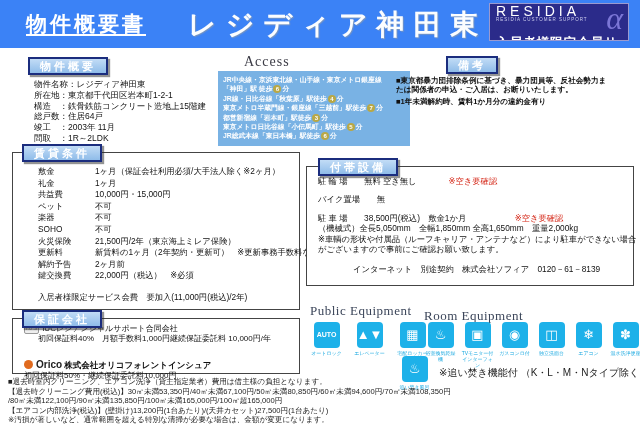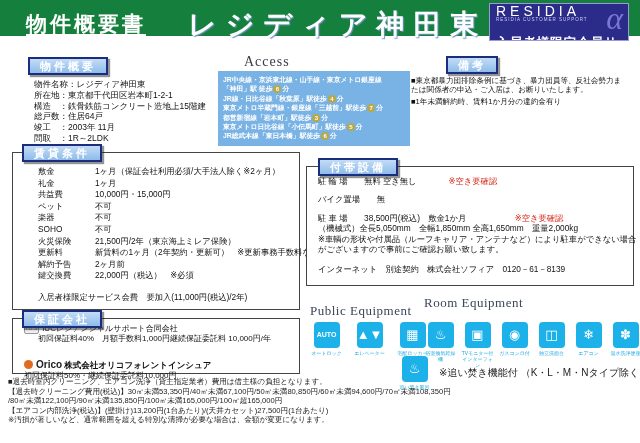--- a/index.html
+++ b/index.html
@@ -1,21 +1,21 @@
 <!DOCTYPE html>
 <html lang="ja"><head>
 <meta charset="utf-8">
 <style>
   html,body{margin:0;padding:0;background:#fff;}
   #page{position:relative;width:640px;height:443px;background:#fff;overflow:hidden;
         font-family:"Liberation Sans","DejaVu Sans",sans-serif;color:#111;}
   .serif{font-family:"Liberation Serif","DejaVu Serif",serif;}
 
   
-  #header-bar{position:absolute;left:0;top:8;width:640px;height:36px;background:#15803d;}
+  #header-bar{position:absolute;left:0;top:8;width:640px;height:48px;background:#3b82f6;}
   #doc-title{position:absolute;left:26px;top:10px;font-size:21px;font-weight:bold;color:#fff;
              letter-spacing:3px;text-decoration:underline;text-underline-offset:3px;}
   #property-title{position:absolute;left:188px;top:6px;font-size:28px;font-weight:600;color:#fbfdff;
              letter-spacing:9px;text-shadow:1px 1px 1px #7795c2;white-space:nowrap;}
   #logo{position:absolute;left:489px;top:3px;width:140px;height:38px;background:#2b2b8a;
         border:1px solid #9a9ad0;padding:2px 6px;box-sizing:border-box;overflow:hidden;}
   .logo-brand{font-size:14px;letter-spacing:4px;color:#fff;line-height:11px;}
   .logo-sub{font-size:4.5px;letter-spacing:1px;color:#ccccee;line-height:6px;}
   .logo-alpha{position:absolute;right:5px;top:-4px;font-size:32px;font-style:italic;
               color:rgba(132,126,222,.9);font-family:"Liberation Serif","DejaVu Serif",serif;}
@@ -34,21 +34,21 @@
 
   
   #access-heading{position:absolute;left:236px;top:54px;font-size:14px;color:#3c3c46;letter-spacing:1px;margin-left:8px;}
   #access-box{position:absolute;left:218px;top:71px;width:192px;height:75px;background:#79b2e4;
               padding:4px 5px;box-sizing:border-box;}
   .acc-line{font-size:6.8px;font-weight:bold;color:#fff;line-height:9.4px;white-space:nowrap;}
   .acc-num{display:inline-block;width:8px;height:8px;border-radius:50%;background:#b9a845;color:#fff;
            font-size:6px;line-height:8px;text-align:center;vertical-align:0;margin:0 1px;}
 
   
-  #remarks-list{position:absolute;left:411px;top:76px;width:218px;font-size:7.6px;line-height:9.2px;color:#111;}
+  #remarks-list{position:absolute;left:396px;top:76px;width:218px;font-size:7.6px;line-height:9.2px;color:#111;font-weight:bold;}
   .remark{margin-bottom:3px;}
 
   
   #rental-box{left:12px;top:152px;width:288px;height:158px;}
   #rental-rows{position:absolute;left:38px;top:166px;font-size:8.3px;line-height:11.6px;white-space:nowrap;}
   .r-label{display:inline-block;width:57px;}
   #rental-extra{position:absolute;left:38px;top:292px;font-size:8.3px;white-space:nowrap;}
 
   
   #guarantor-box{left:12px;top:318px;width:288px;height:56px;}
@@ -58,26 +58,26 @@
   .g-name2{font-weight:bold;font-size:8.5px;}
   .orico-dot{display:inline-block;width:9px;height:9px;border-radius:50%;background:#e06a1e;vertical-align:-1px;margin-right:3px;}
   .iuc-mark{display:inline-block;font-size:5px;color:#777;border:1px solid #999;border-radius:2px;
             padding:0 1px;margin-right:3px;vertical-align:1px;background:#eee;}
 
   
   #facilities-box{left:306px;top:166px;width:328px;height:120px;}
   #facility-lines{position:absolute;left:318px;top:176px;font-size:8.3px;line-height:10.4px;white-space:nowrap;}
   .f-line.gap{margin-top:8px;}
   .f-red{color:#d42313;padding-left:32px;}
-  .f-internet{margin-top:10px;}
+  .f-internet{margin-top:10px;margin-left:35px;}
 
   
   .equip-heading{position:absolute;font-size:13px;color:#3c465a;letter-spacing:.5px;}
   #public-heading{left:310px;top:303px;}
-  #room-heading{left:424px;top:295px;}
+  #room-heading{left:424px;top:308px;}
   .icon-row{position:absolute;display:flex;gap:4px;}
   #public-icons{left:310px;top:322px;gap:10px;}
   #room-icons{left:424px;top:322px;}
   .tile{width:33px;text-align:center;}
   .tile-box{width:26px;height:26px;margin:0 auto;background:#1db1e9;border-radius:4px;color:#fff;
             font-weight:bold;font-size:13px;line-height:26px;}
   .tile-box.small{font-size:7px;letter-spacing:0;}
   .tile-label{font-size:5px;color:#18a8e0;line-height:6px;margin-top:2px;}
   #bath-row{position:absolute;left:398px;top:356px;display:flex;align-items:center;gap:8px;}
   #bath-note{font-size:10px;color:#222;white-space:nowrap;}

